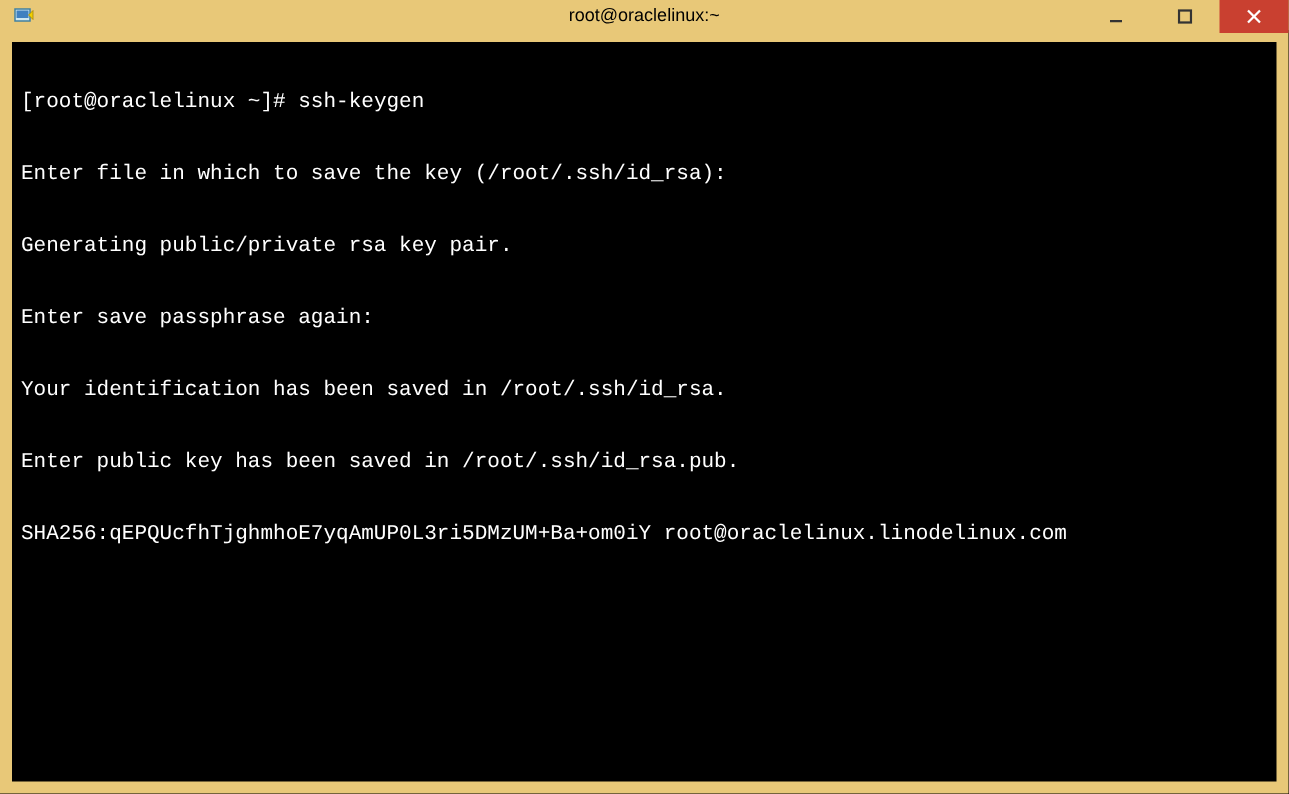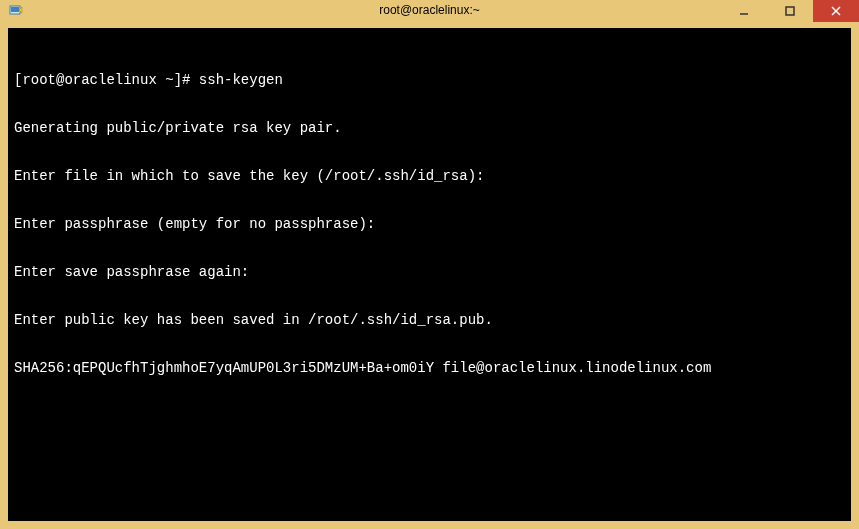--- a/index.html
+++ b/index.html
@@ -55,21 +55,21 @@
       background: #c94030;
       color: #fff;
     }
     .terminal {
       position: absolute;
       left: 8px;
       top: 28px;
       right: 8px;
       bottom: 8px;
       background: #000;
-      padding: 12px 6px;
+      padding: 0 6px;
       font-family: 'Courier New', monospace;
       font-size: 14px;
       line-height: 16px;
       color: #fff;
       white-space: pre;
       overflow: hidden;
     }
     .line { display: block; }
   </style>
 </head>
@@ -99,26 +99,26 @@
       <svg width="10" height="10">
           <line x1="1" y1="1" x2="9" y2="9" stroke="#fff" stroke-width="1.5"></line>
           <line x1="9" y1="1" x2="1" y2="9" stroke="#fff" stroke-width="1.5"></line>
         </svg>
     </div>
   </div>
 </div>
 
 <div class="terminal">
   <span class="line"><span>[root@oraclelinux ~]# </span><span>ssh-keygen</span></span>
+  <span class="line">Enter file in which to save the key (/root/.ssh/id_rsa):</span>
   <span class="line">Generating public/private rsa key pair.</span>
-  <span class="line">Enter file in which to save the key (/root/.ssh/id_rsa):</span>
-  <span class="line">Enter passphrase (empty for no passphrase):</span>
   <span class="line">Enter save passphrase again:</span>
+  <span class="line">Your identification has been saved in /root/.ssh/id_rsa.</span>
   <span class="line">Enter public key has been saved in /root/.ssh/id_rsa.pub.</span>
-  <span class="line">SHA256:qEPQUcfhTjghmhoE7yqAmUP0L3ri5DMzUM+Ba+om0iY file@oraclelinux.linodelinux.com</span>
+  <span class="line">SHA256:qEPQUcfhTjghmhoE7yqAmUP0L3ri5DMzUM+Ba+om0iY root@oraclelinux.linodelinux.com</span>
   
   
   
   
   
   
   
   
   
   

